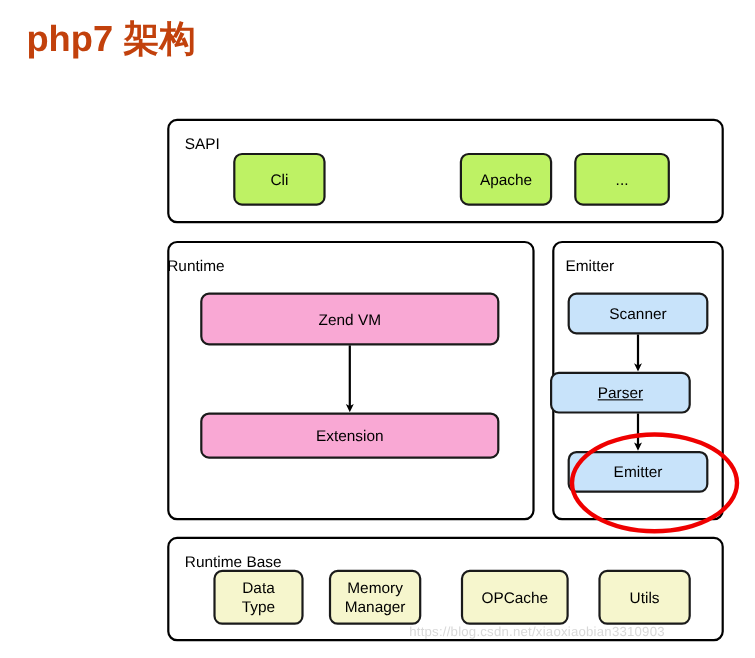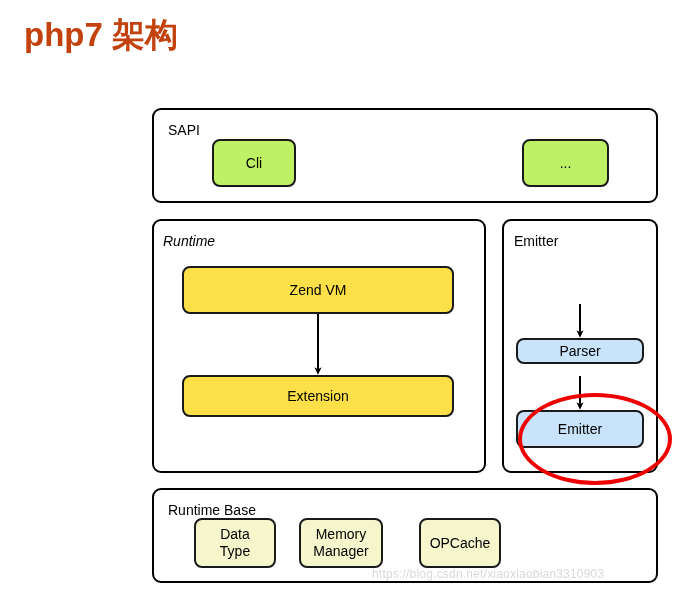--- a/index.html
+++ b/index.html
@@ -53,63 +53,63 @@
     color: #000000;
     white-space: nowrap;
   }
 
   #group-sapi      { left: 152px; top: 108px; width: 506px; height: 95px; }
   #group-runtime   { left: 152px; top: 219px; width: 334px; height: 254px; }
   #group-compiler  { left: 502px; top: 219px; width: 156px; height: 254px; }
   #group-runtime-base { left: 152px; top: 488px; width: 506px; height: 95px; }
 
   #label-sapi      { left: 168px; top: 122px; }
-  #label-runtime   { left: 163px; top: 233px; font-style: italic; }
+  #label-runtime   { left: 152px; top: 233px; }
   #label-compiler  { left: 514px; top: 233px; }
   #label-runtime-base { left: 168px; top: 502px; }
 
   
   .node {
     position: absolute;
     box-sizing: border-box;
     border: 2px solid #1a1a1a;
     border-radius: 8px;
     display: flex;
     align-items: center;
     justify-content: center;
     text-align: center;
     font-size: 14px;
     line-height: 17px;
     color: #000000;
     white-space: pre-line;
   }
   .node.purple { background: #bef264; }
-  .node.green  { background: #fde047; text-align: right; }
+  .node.green  { background: #f9a8d4; text-align: right; }
   .node.blue   { background: #c8e3fa; }
   .node.yellow { background: #f6f6cd; }
 
   
   #node-cli    { left: 212px; top: 139px; width: 84px; height: 48px; }
   #node-fpm    { left: 315px; top: 139px; width: 84px; height: 48px; }
   #node-apache { left: 418px; top: 139px; width: 84px; height: 48px; }
   #node-more   { left: 522px; top: 139px; width: 87px; height: 48px; }
 
   
   #node-zend-vm   { left: 182px; top: 266px; width: 272px; height: 48px; }
   #node-extension { left: 182px; top: 375px; width: 272px; height: 42px; }
 
   
   #node-scanner { left: 516px; top: 266px; width: 128px; height: 38px; }
-  #node-parser  { left: 516px; top: 338px; width: 128px; height: 26px; }
+  #node-parser  { left: 500px; top: 338px; width: 128px; height: 38px; text-decoration: underline; }
   #node-emitter { left: 516px; top: 410px; width: 128px; height: 38px; }
 
   
   #node-data-type      { left: 182px; top: 518px; width: 82px; height: 50px; margin-left: 12px; }
   #node-memory-manager { left: 299px; top: 518px; width: 84px; height: 50px; }
-  #node-opcache        { left: 419px; top: 518px; width: 82px; height: 50px; }
+  #node-opcache        { left: 419px; top: 518px; width: 98px; height: 50px; }
   #node-utils          { left: 544px; top: 518px; width: 84px; height: 50px; }
 
   
   #arrows {
     position: absolute;
     left: 0;
     top: 0;
     width: 686px;
     height: 598px;
     pointer-events: none;
@@ -144,42 +144,45 @@
 <body>
 
 <div id="page-title">php7 架构</div>
 
 <div id="diagram">
 
   <div class="group" id="group-sapi"></div>
   <div class="group-label" id="label-sapi">SAPI</div>
 
   <div class="node purple" id="node-cli">Cli</div>
+  <div class="node purple" id="node-apache">Apache</div>
   <div class="node purple" id="node-more">...</div>
 
   <div class="group" id="group-runtime"></div>
   <div class="group-label" id="label-runtime">Runtime</div>
 
   <div class="node green" id="node-zend-vm">Zend VM</div>
   <div class="node green" id="node-extension">Extension</div>
 
   <div class="group" id="group-compiler"></div>
   <div class="group-label" id="label-compiler">Emitter</div>
 
+  <div class="node blue" id="node-scanner">Scanner</div>
   <div class="node blue" id="node-parser">Parser</div>
   <div class="node blue" id="node-emitter">Emitter</div>
 
   <div class="group" id="group-runtime-base"></div>
   <div class="group-label" id="label-runtime-base">Runtime Base</div>
 
   <div class="node yellow" id="node-data-type">Data
 Type</div>
   <div class="node yellow" id="node-memory-manager">Memory
 Manager</div>
   <div class="node yellow" id="node-opcache">OPCache</div>
+  <div class="node yellow" id="node-utils">Utils</div>
 
   <svg id="arrows" viewBox="0 0 686 598" width="686" height="598" xmlns="http://www.w3.org/2000/svg">
     <defs>
       <marker id="arrowhead" markerWidth="9" markerHeight="9" refX="4.2" refY="4" orient="auto" markerUnits="userSpaceOnUse">
         <path d="M0.5,0.4 L8,4 L0.5,7.6 L2.4,4 Z" fill="#000000"></path>
       </marker>
     </defs>
 
     <line x1="318" y1="314" x2="318" y2="371" stroke="#000000" stroke-width="2" marker-end="url(#arrowhead)"></line>
 

